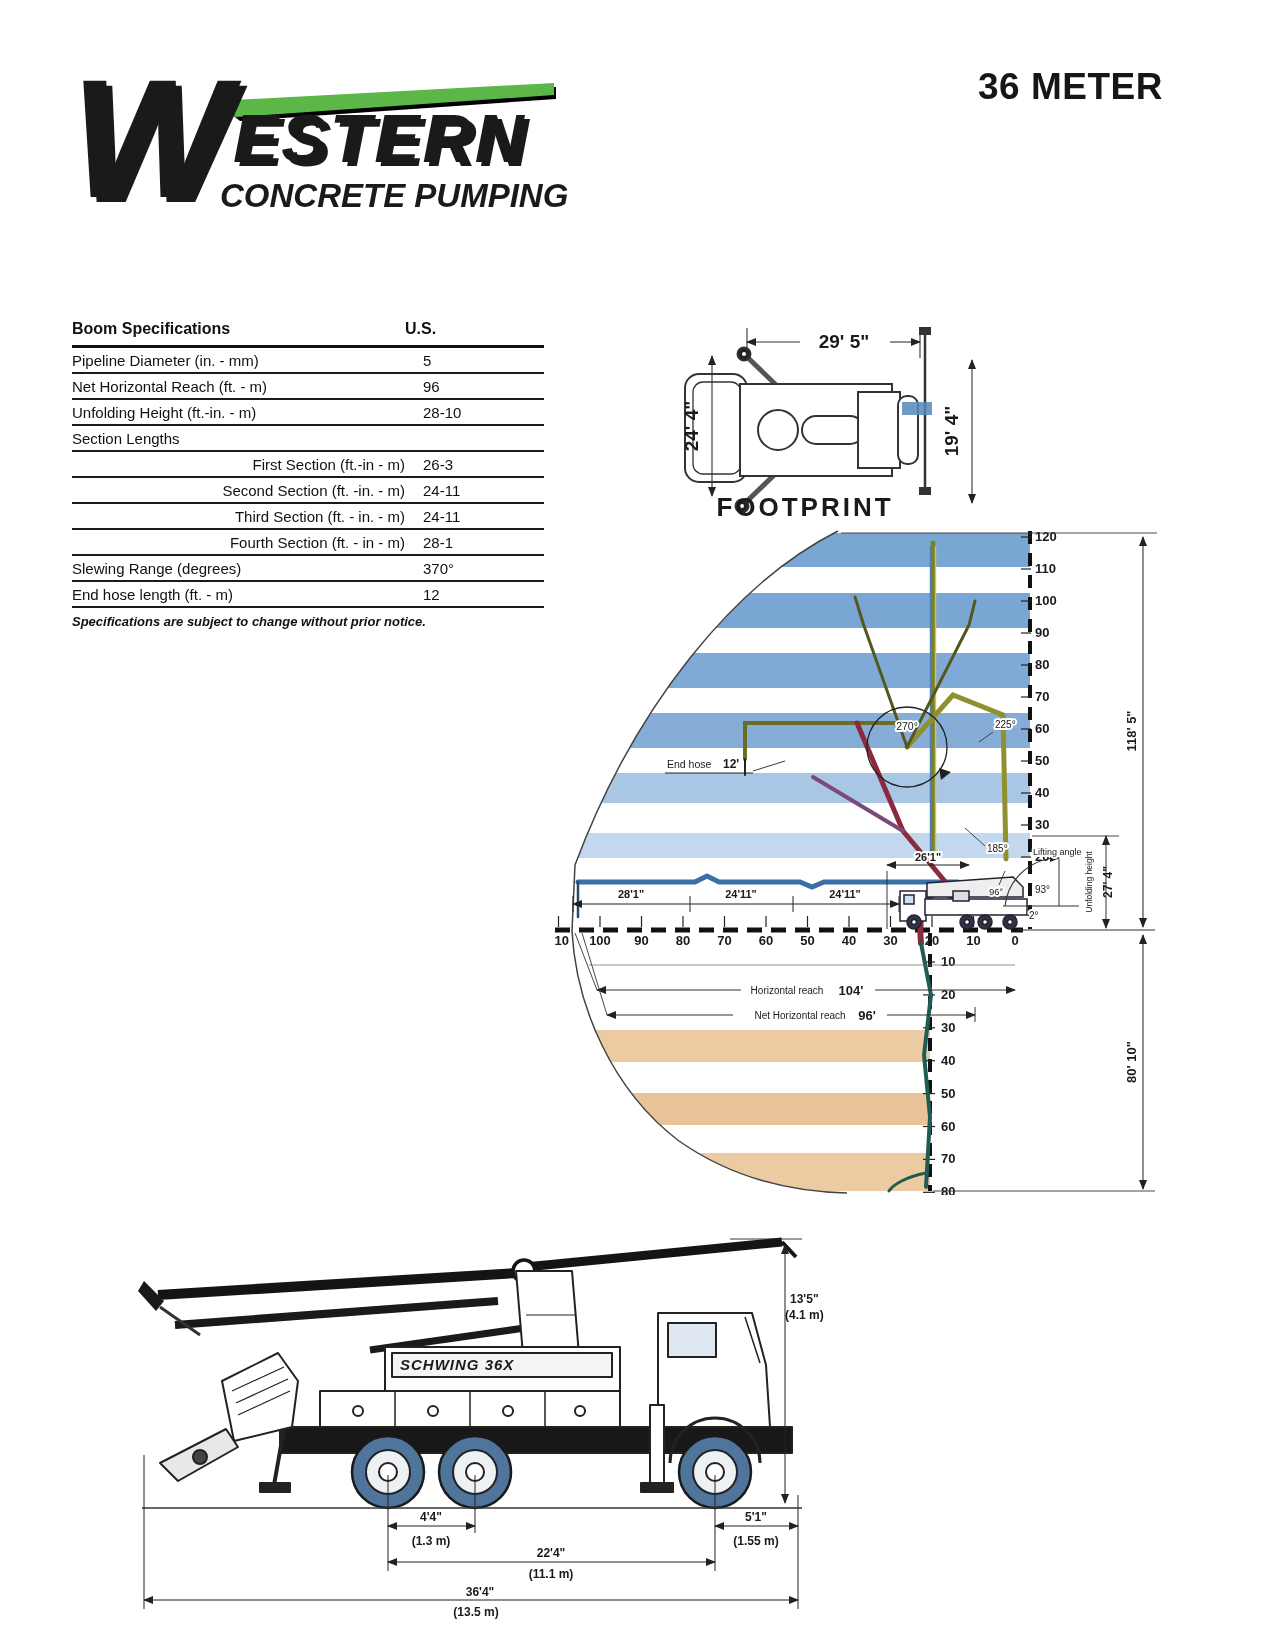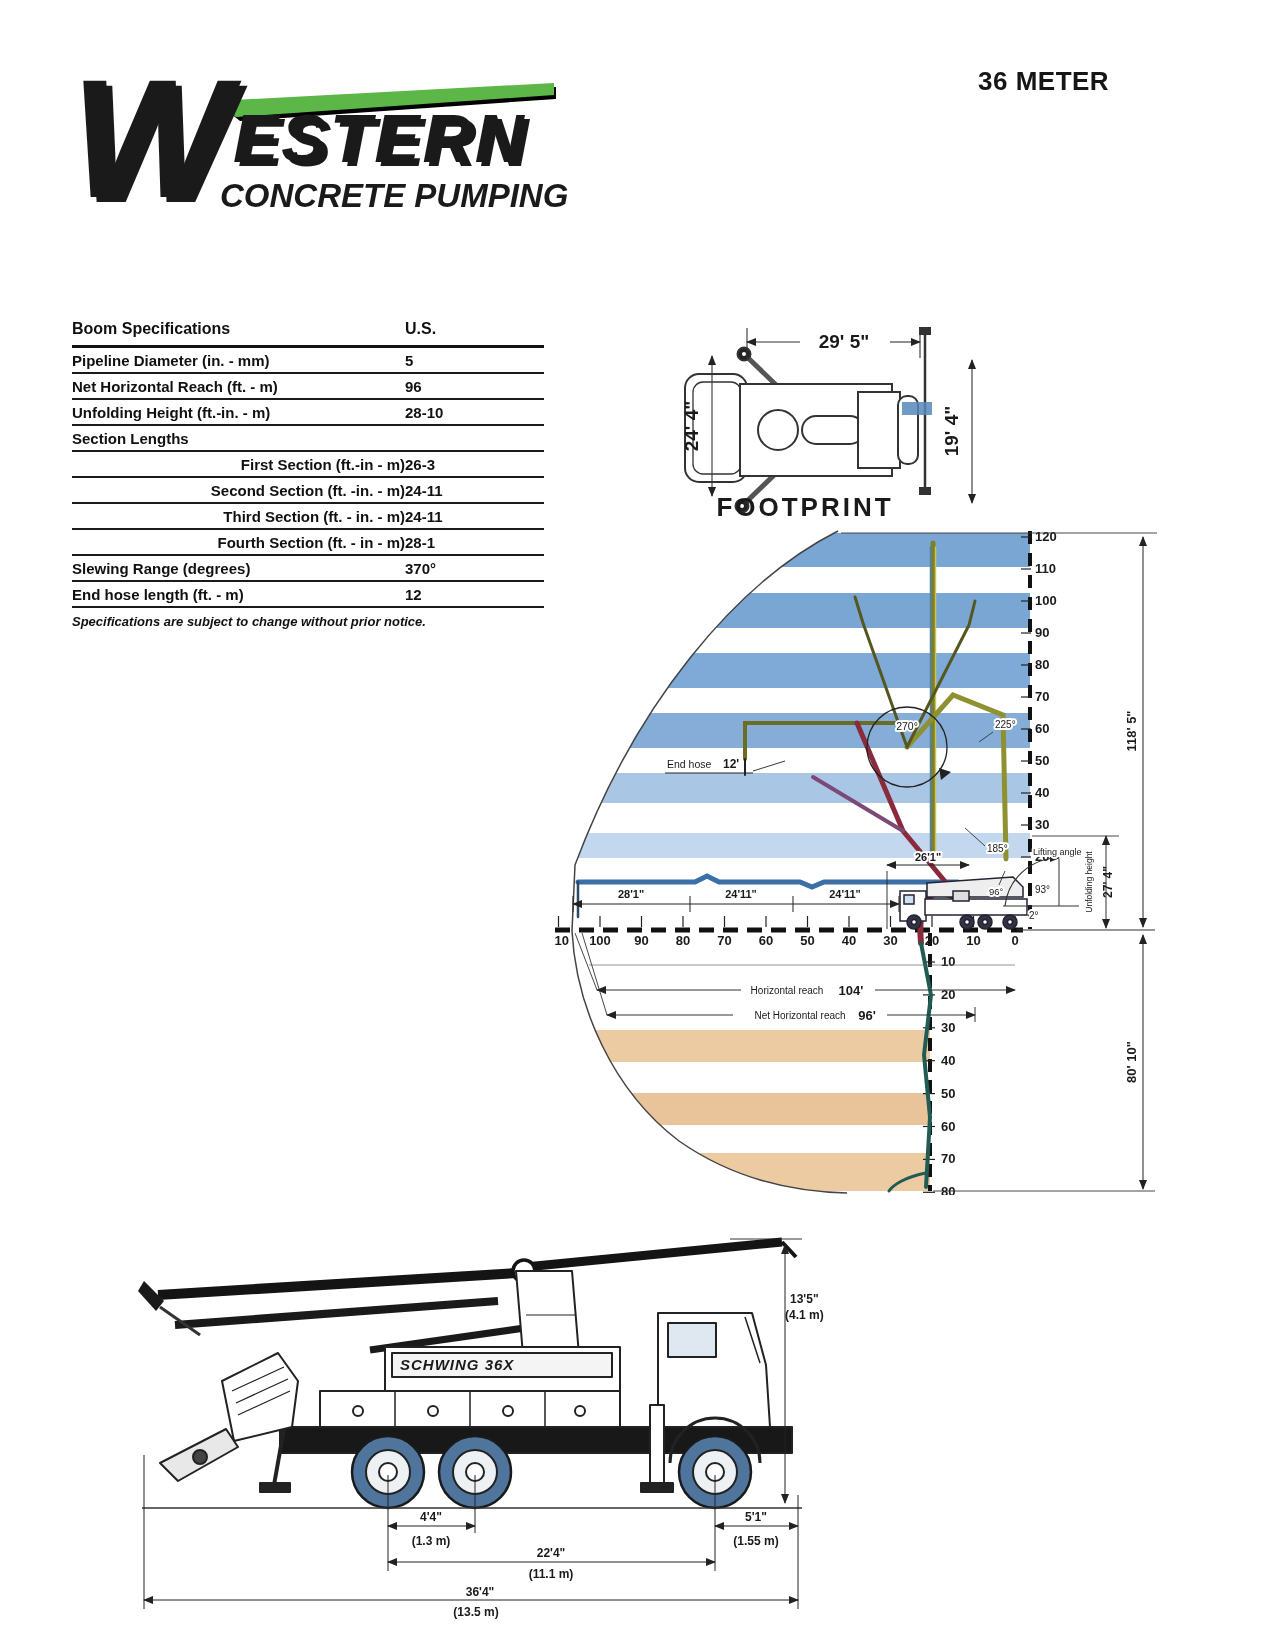--- a/index.html
+++ b/index.html
@@ -1,28 +1,28 @@
 <!DOCTYPE html>
 <html><head>
 <meta charset="utf-8">
 <style>
   html,body{margin:0;padding:0;background:#ffffff;}
   body{width:1275px;height:1650px;position:relative;overflow:hidden;
        font-family:"Liberation Sans",sans-serif;color:#111;}
   .abs{position:absolute;}
   
-  .title36{position:absolute;left:978px;top:66px;font-size:26px;font-weight:800;
+  .title36{position:absolute;left:978px;top:66px;font-size:37px;font-weight:800;
            color:#161616;letter-spacing:.5px;}
   
   .spec{position:absolute;left:72px;top:320px;width:472px;}
   .thead{display:flex;align-items:baseline;font-size:16px;font-weight:bold;
          padding-bottom:7px;border-bottom:3.5px solid #111;}
   .thead .tlabel{flex:0 0 333px;}
-  .trow{display:flex;font-size:15px;font-weight:bold;padding:3px 0 2px;
-        border-bottom:2px solid #1a1a1a;line-height:19px;}
+  .trow{display:flex;font-size:15px;font-weight:normal;padding:3px 0 2px;
+        border-bottom:2px solid #1a1a1a;line-height:19px;gap:18px;}
   .trow .tlabel{flex:0 0 333px;}
   .trow.indent .tlabel{padding-left:97px;flex:0 0 236px;text-align:right;}
   .tnote{font-size:13px;font-style:italic;font-weight:600;margin-top:6px;}
   
   svg text{font-family:"Liberation Sans",sans-serif;fill:#1a1a1a;}
   .halo{paint-order:stroke;stroke:#ffffff;stroke-width:4px;stroke-linejoin:round;}
   .axnum{font-weight:bold;}
   .dimtxt{font-weight:bold;}
 </style>
 </head>

